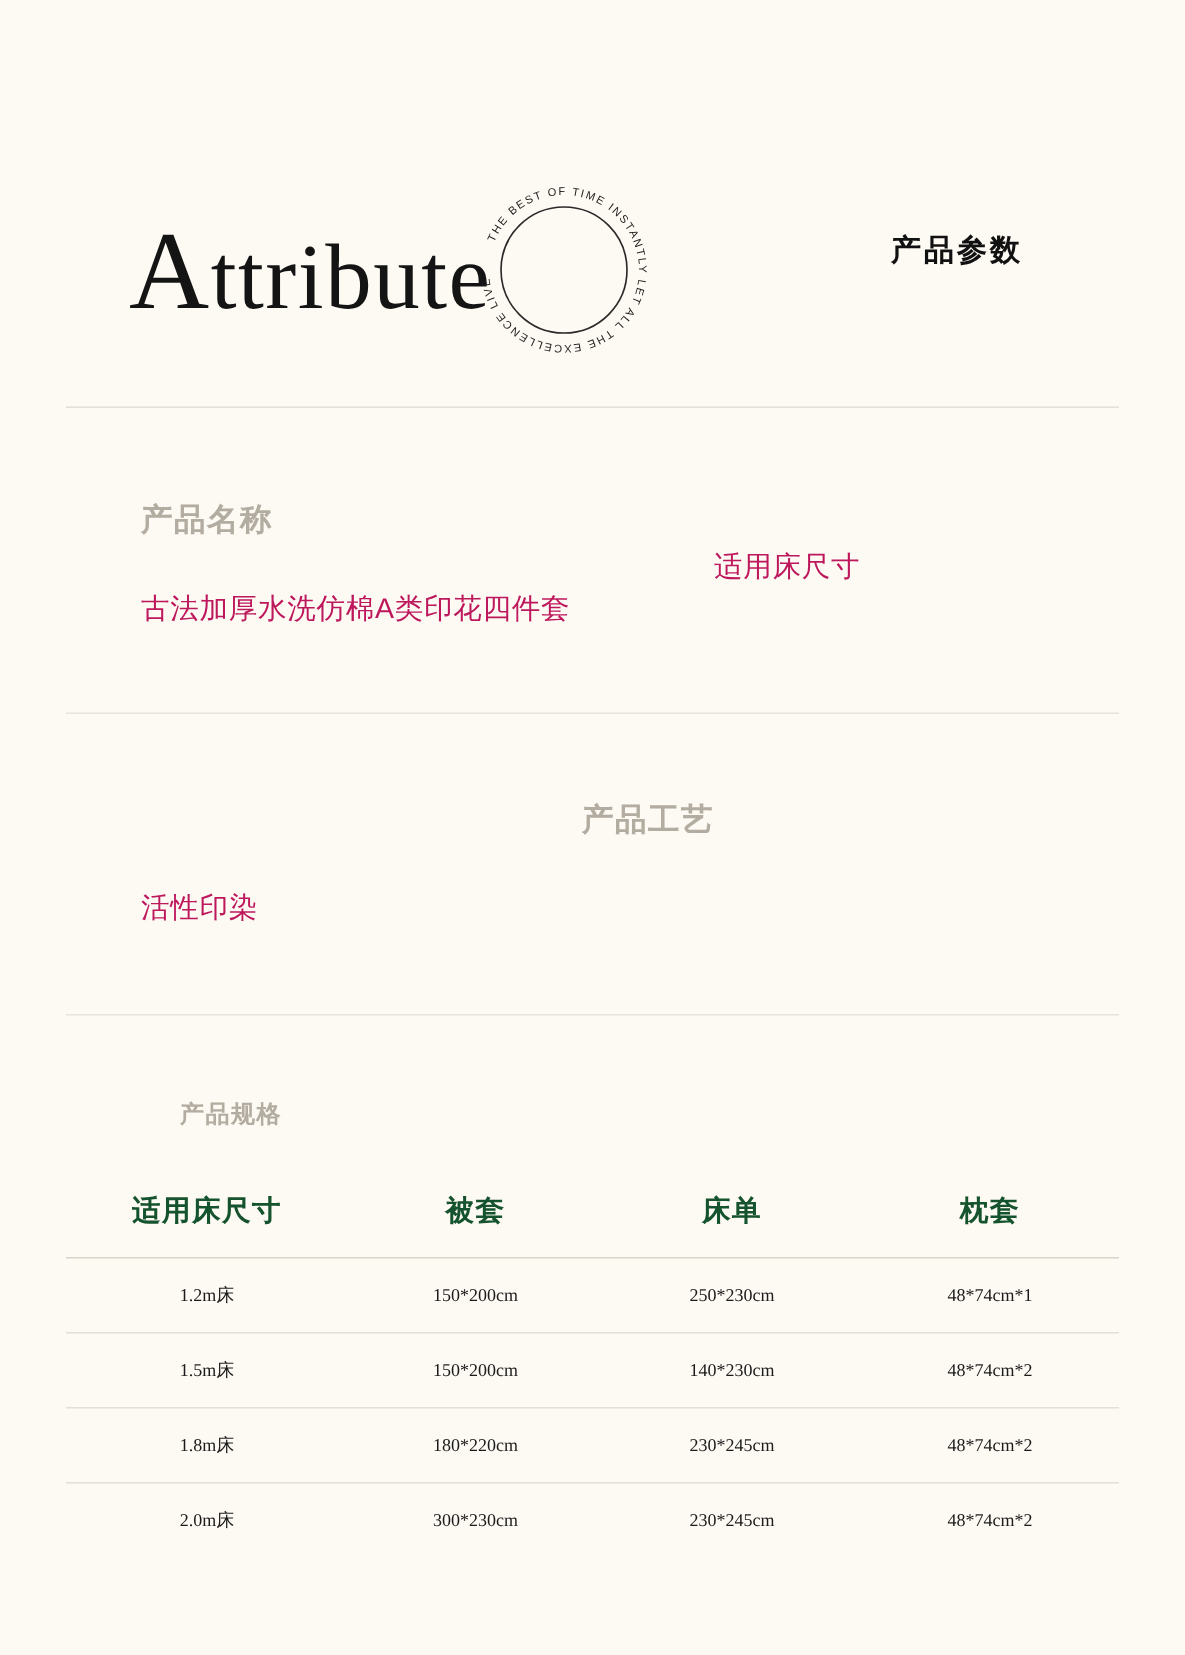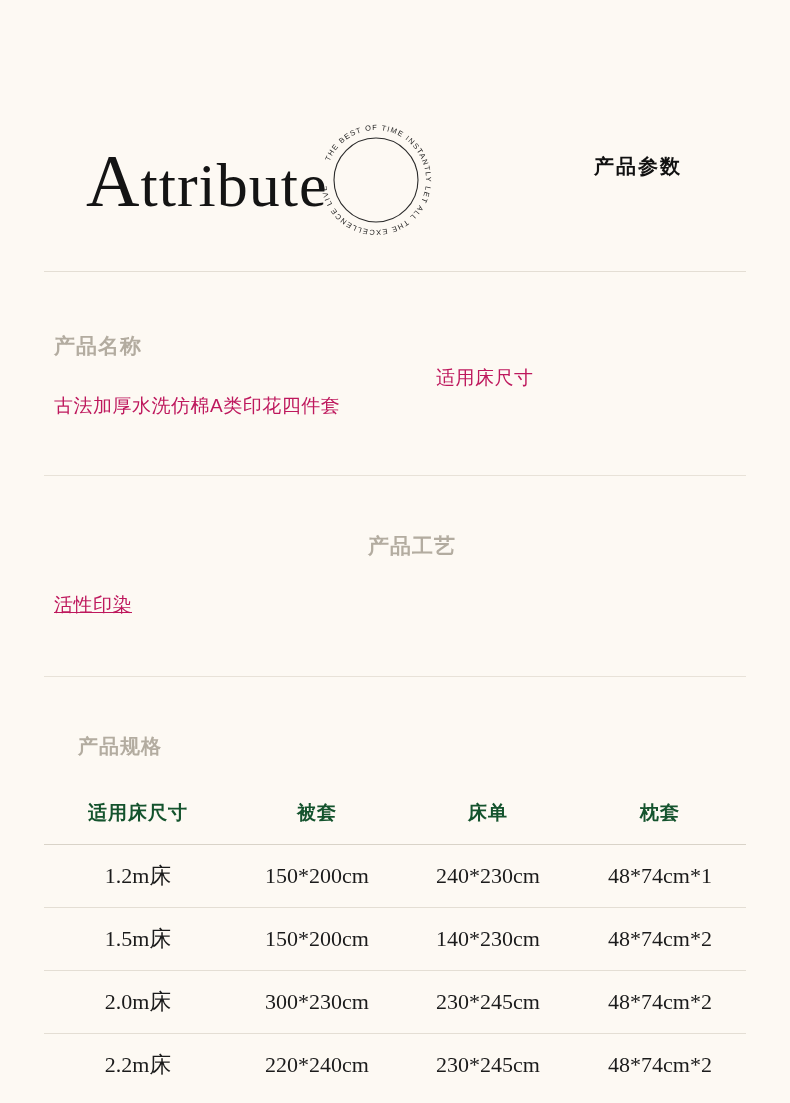--- a/index.html
+++ b/index.html
@@ -86,20 +86,21 @@
     margin: 0 44px;
   }
   .rule.soft {
     background: #e8e2d8;
   }
 
   
   .section {
     padding: 0 20px;
     box-sizing: border-box;
+    margin-left: 40px;
   }
   .sec-label {
     color: #b3aca0;
     font-size: 21px;
     font-weight: bold;
     letter-spacing: 1px;
     font-family: "Liberation Sans", "DejaVu Sans", sans-serif;
   }
   .sec-value {
     color: #be185d;
@@ -111,50 +112,50 @@
   .two-col {
     display: flex;
   }
   .col-a { width: 390px; padding-left: 34px; box-sizing: border-box; }
   .col-b { flex: 1; padding-left: 26px; box-sizing: border-box; }
 
   .block-1 { padding-top: 60px; }
   .block-1 .sec-value { padding-top: 33px; }
   .block-2 { padding-top: 56px; padding-bottom: 58px; }
   .block-2 .sec-label { padding-left: 34px; text-align: center; }
-  .block-2 .sec-value { padding-left: 34px; padding-top: 32px; text-decoration: underline; }
+  .block-2 .sec-value { padding-left: 34px; padding-top: 32px; }
   .block-1 { padding-bottom: 56px; }
 
   
   .spec-wrap { padding-top: 56px; }
   .spec-label {
-    padding-left: 78px;
+    padding-left: 120px;
     color: #b3aca0;
-    font-size: 20px;
+    font-size: 16px;
     font-weight: bold;
     letter-spacing: 1px;
     font-family: "Liberation Sans", "DejaVu Sans", sans-serif;
   }
   table.spec {
     width: 702px;
     margin: 0 auto;
     margin-top: 28px;
     border-collapse: collapse;
     table-layout: fixed;
   }
   table.spec th {
     font-size: 19px;
     font-weight: bold;
     color: #14532d;
     padding: 12px 0 18px 0;
     font-family: "Liberation Sans", "DejaVu Sans", sans-serif;
     letter-spacing: 1px;
   }
   table.spec td {
-    font-size: 22px;
+    font-size: 12px;
     color: #1b1b1b;
     text-align: center;
     padding: 16px 0;
     border-top: 1px solid #e4ded4;
     font-family: "Liberation Serif", "DejaVu Serif", serif;
   }
   table.spec tr.head th {
     border-bottom: none;
   }
   table.spec thead tr.head {
@@ -228,38 +229,38 @@
           <th>适用床尺寸</th>
           <th>被套</th>
           <th>床单</th>
           <th>枕套</th>
         </tr>
       </thead>
       <tbody>
         <tr>
           <td>1.2m床</td>
           <td>150*200cm</td>
-          <td>240*230cm</td>
+          <td>250*230cm</td>
           <td>48*74cm*1</td>
         </tr>
         <tr>
           <td>1.5m床</td>
           <td>150*200cm</td>
           <td>140*230cm</td>
           <td>48*74cm*2</td>
         </tr>
         <tr>
+          <td>1.8m床</td>
+          <td>180*220cm</td>
+          <td>230*245cm</td>
+          <td>48*74cm*2</td>
+        </tr>
+        <tr>
           <td>2.0m床</td>
           <td>300*230cm</td>
           <td>230*245cm</td>
           <td>48*74cm*2</td>
         </tr>
-        <tr>
-          <td>2.2m床</td>
-          <td>220*240cm</td>
-          <td>230*245cm</td>
-          <td>48*74cm*2</td>
-        </tr>
       </tbody>
     </table>
   </div>
 
 </div>
 
 </body></html>

